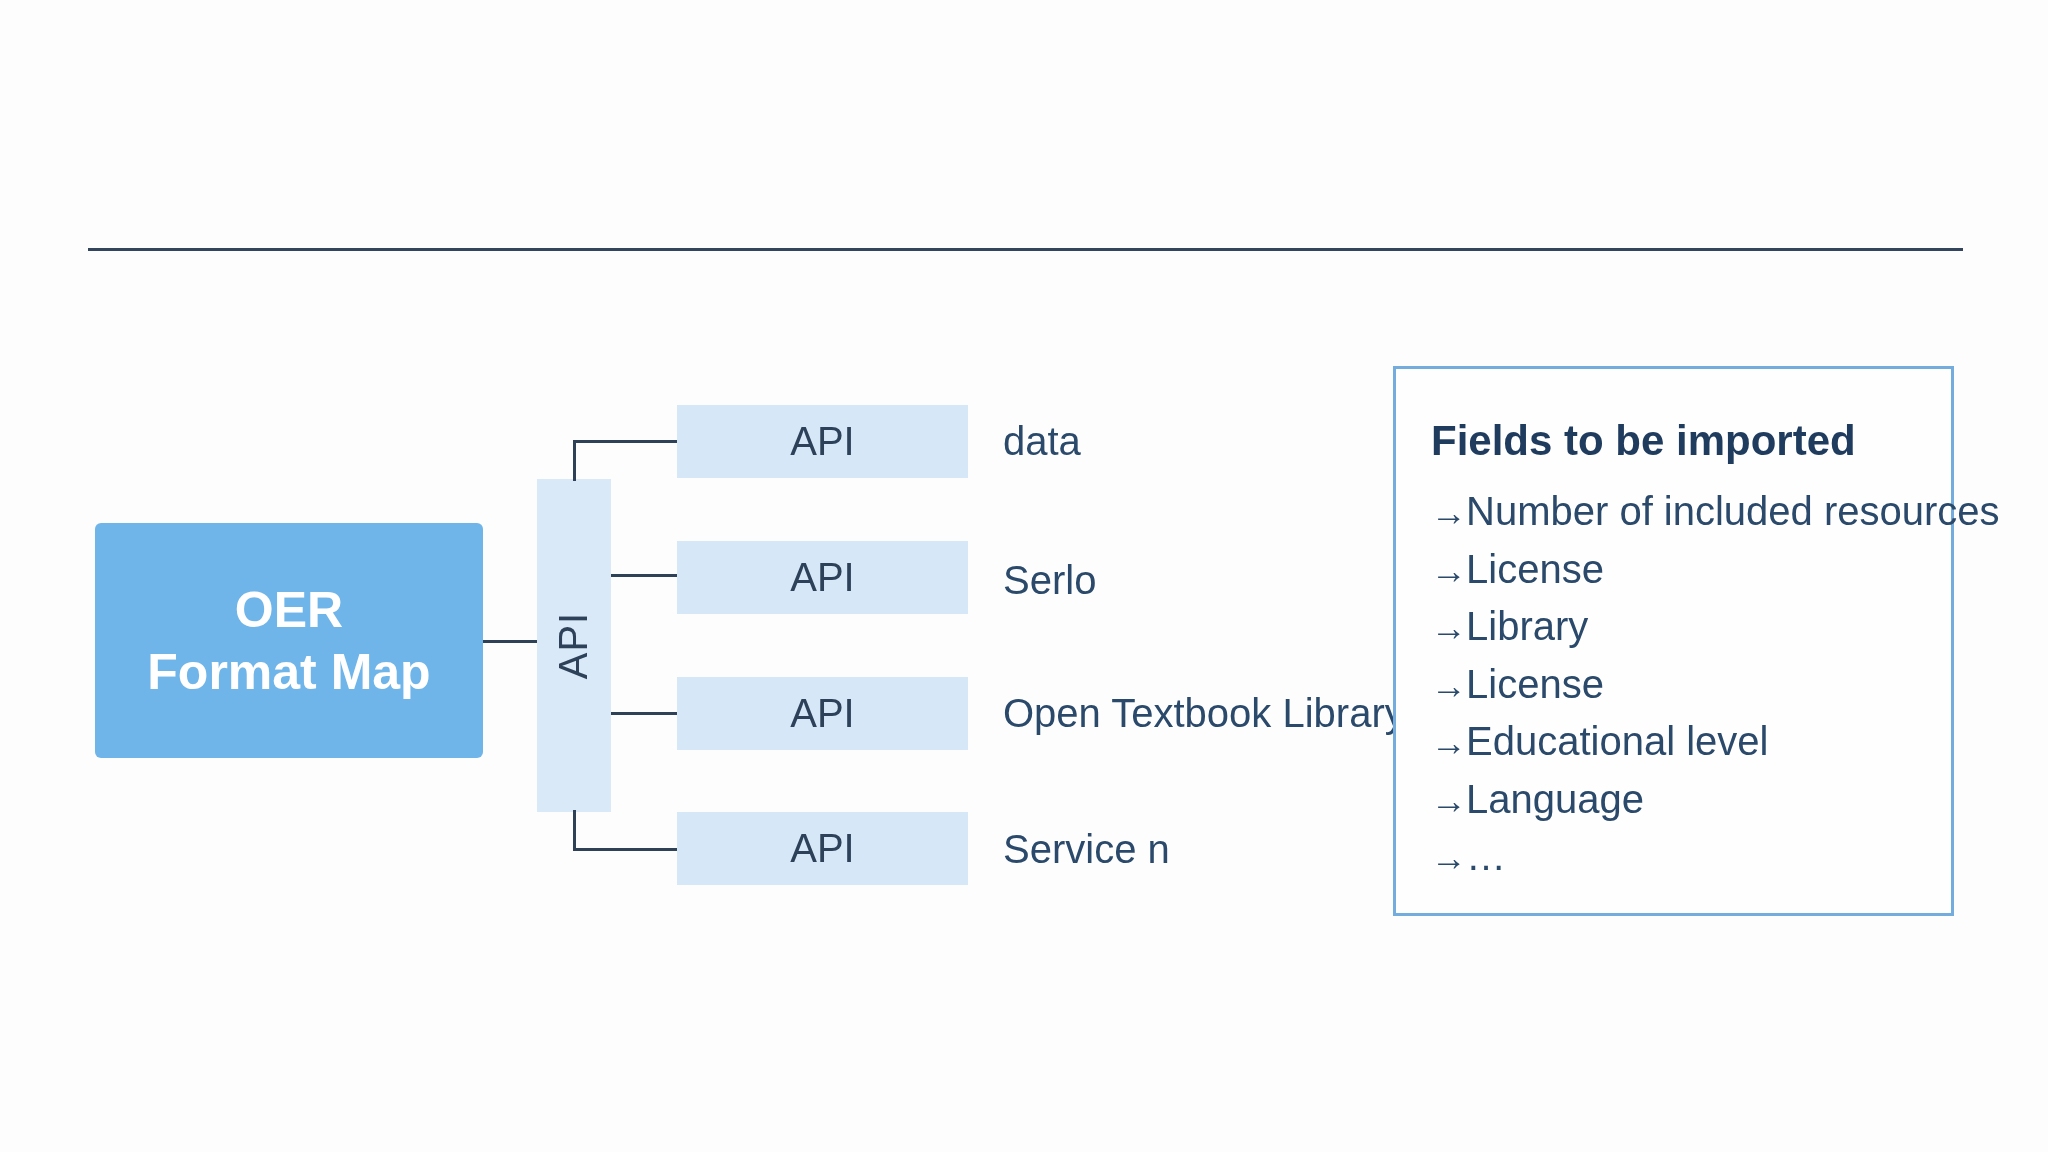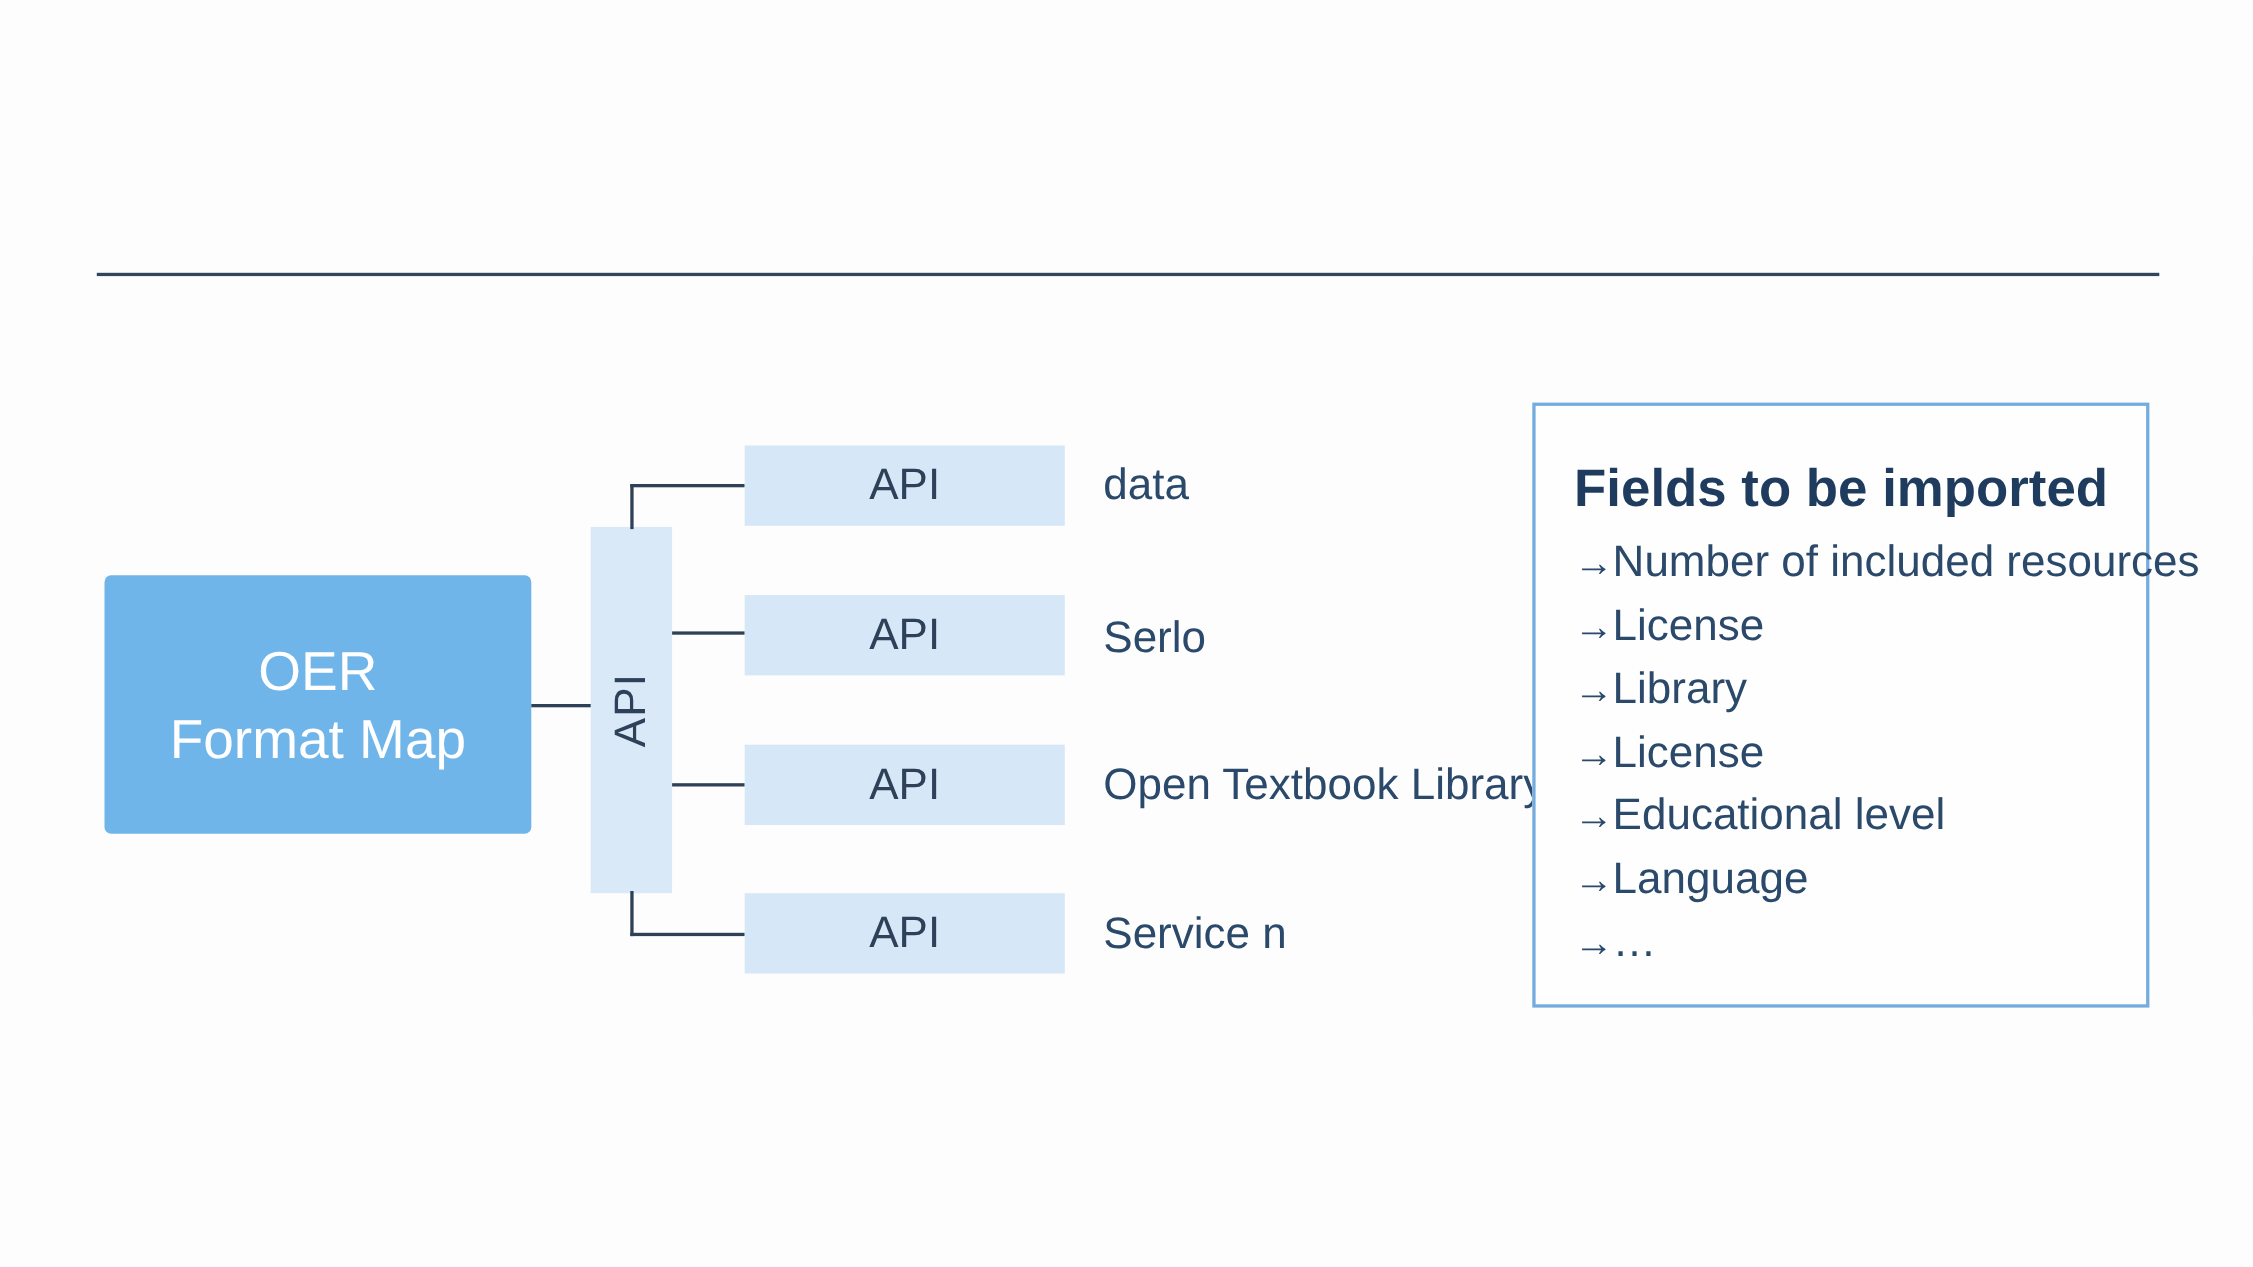--- a/index.html
+++ b/index.html
@@ -18,21 +18,21 @@
   }
   .title-rule{
     position:absolute;left:88px;top:248px;
     width:1875px;height:3px;background:#32455c;
   }
   
   .oer-node{
     position:absolute;left:95px;top:523px;width:388px;height:235px;
     background:#6fb5e9;border-radius:6px;
     display:flex;flex-direction:column;align-items:center;justify-content:center;
-    color:#ffffff;font-size:50px;font-weight:400;line-height:62px;text-align:center;
+    color:#ffffff;font-size:50px;font-weight:700;line-height:62px;text-align:center;
   }
   .api-hub{
     position:absolute;left:537px;top:479px;width:74px;height:333px;
     background:#dae9f8;
     display:flex;align-items:center;justify-content:center;
   }
   .api-hub .rot{
     transform:rotate(-90deg);
     font-size:40px;color:#2d4259;letter-spacing:1px;white-space:nowrap;
   }
@@ -64,21 +64,21 @@
   .c-m2{left:611px;top:712px;width:66px;height:3px;}
   .c-b-v{left:573px;top:810px;width:3px;height:41px;}
   .c-b-h{left:573px;top:848px;width:104px;height:3px;}
   
   .fields-panel{
     position:absolute;left:1393px;top:366px;width:561px;height:550px;
     background:#fefefe;border:3px solid #74acde;box-sizing:border-box;
   }
   .fields-title{
     position:absolute;left:35px;top:48px;
-    font-size:48px;font-weight:700;color:#1f3c5f;white-space:nowrap;
+    font-size:42px;font-weight:700;color:#1f3c5f;white-space:nowrap;
   }
   .fields-list{
     position:absolute;left:35px;top:120px;right:20px;
   }
   .field-item{
     display:flex;align-items:baseline;
     height:57.5px;
     font-size:40px;color:#2b4a6b;white-space:nowrap;
   }
   .field-item .arrow{

